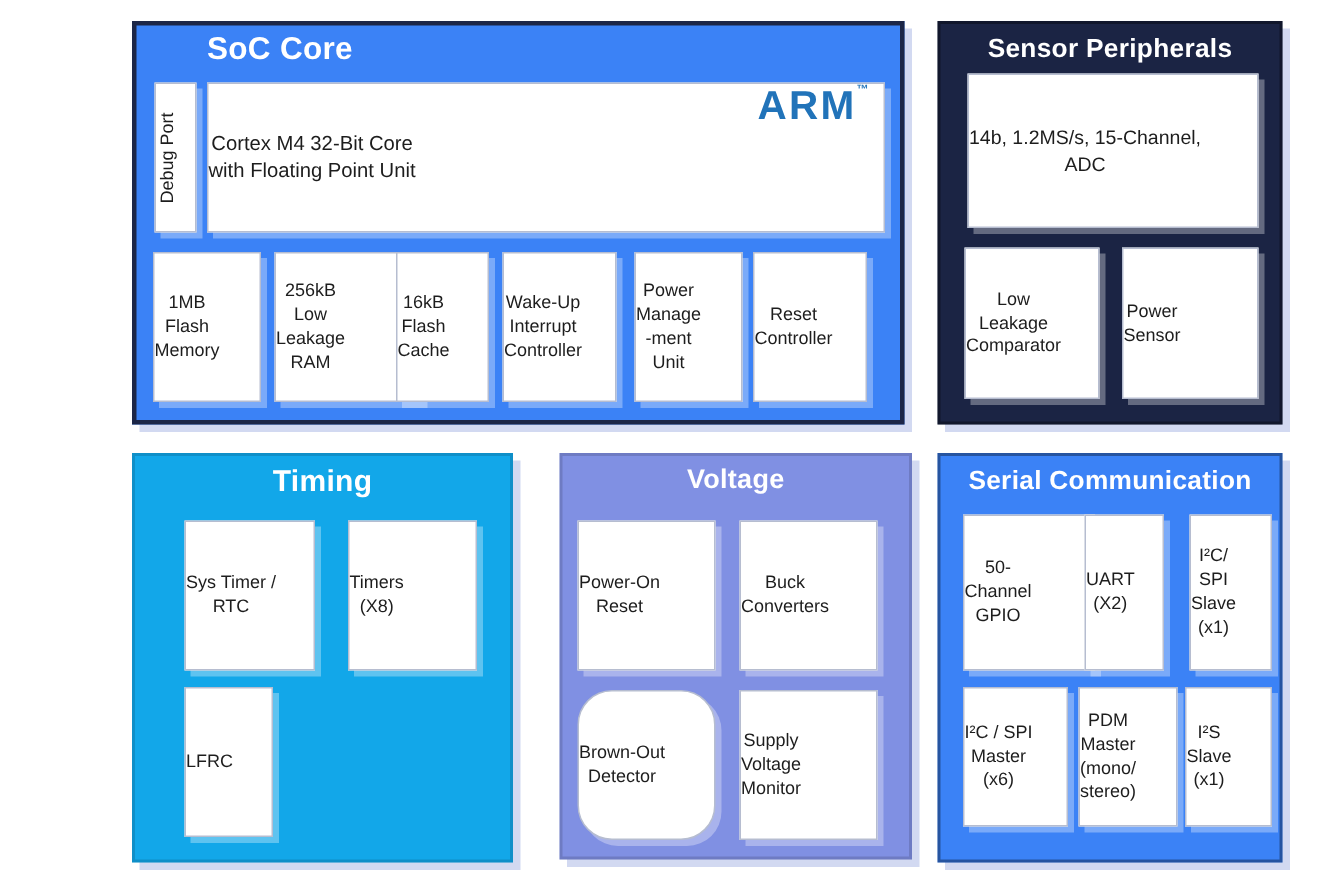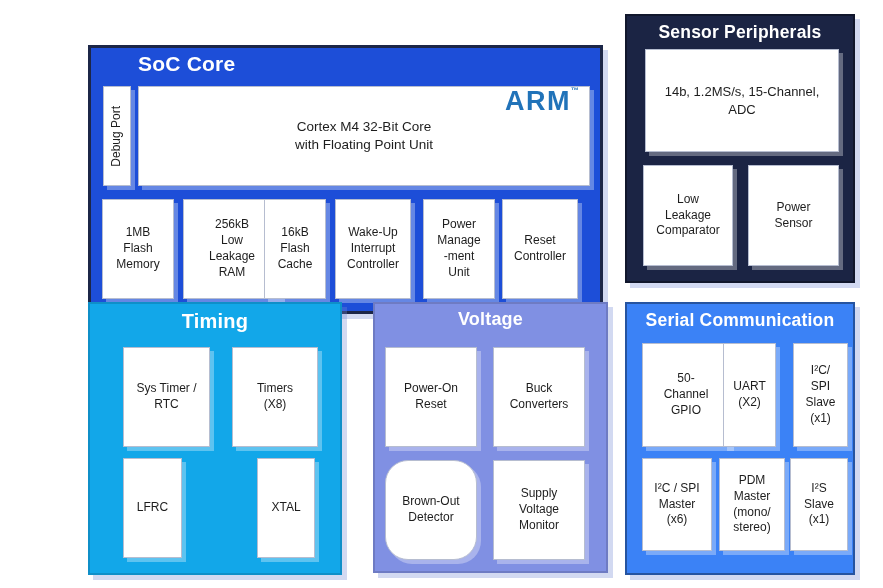--- a/index.html
+++ b/index.html
@@ -4,37 +4,37 @@
 <style>
   html, body { margin: 0; padding: 0; background: #ffffff; }
   .canvas {
     position: relative; width: 883px; height: 588px;
     background: #ffffff; overflow: hidden;
     font-family: "Liberation Sans", sans-serif;
   }
   .block { position: absolute; box-sizing: border-box; box-shadow: 5px 5px 0 rgba(116,136,210,0.32); }
   .block h2 { margin: 0; position: absolute; width: 100%; color: #ffffff; font-weight: 700; letter-spacing: .2px; }
 
-  .block-soc    { left: 88px;  top: 14px;  width: 515px; height: 269px; background: #1d4ed8; border: 3px solid #1c2647; margin-top: 31px; }
+  .block-soc    { left: 88px;  top: 14px;  width: 515px; height: 269px; background: #3b82f6; border: 3px solid #1c2647; }
   .block-sensor { left: 625px; top: 14px;  width: 230px; height: 269px; background: #1b2444; border: 2px solid rgba(0,0,0,0.35); }
   .block-timing { left: 88px;  top: 302px; width: 254px; height: 273px; background: #12a7e9; border: 2px solid rgba(0,0,0,0.14); }
   .block-volt   { left: 373px; top: 302px; width: 235px; height: 271px; background: #8090e3; border: 2px solid rgba(0,0,0,0.14); }
   .block-serial { left: 625px; top: 302px; width: 230px; height: 273px; background: #3b82f6; border: 2px solid rgba(0,0,0,0.35); }
 
   .block-soc h2    { left: 47px; top: 4px;  width: auto; font-size: 21px; }
   .block-sensor h2 { top: 6px;  text-align: center; font-size: 17.5px; }
   .block-timing h2 { top: 6px;  text-align: center; font-size: 20px; }
   .block-volt h2   { top: 5px;  text-align: center; font-size: 18px; }
   .block-serial h2 { top: 6px;  text-align: center; font-size: 17.5px; }
 
   .box {
     position: absolute; box-sizing: border-box;
     background: #ffffff; border: 1px solid #b6bdd0;
     box-shadow: 4px 4px 0 rgba(255,255,255,0.32);
-    display: flex; align-items: center; justify-content: center;
+    display: flex; align-items: center; justify-content: flex-start;
     text-align: center; color: #1d1d1d;
     font-size: 12px; line-height: 1.32; white-space: pre-line;
   }
 
   
   .debug-port { left: 12px; top: 38px; width: 28px; height: 100px; }
   .debug-port .vtext { writing-mode: vertical-rl; transform: rotate(180deg); font-size: 12px; white-space: nowrap; }
   .cortex { left: 47px; top: 38px; width: 452px; height: 100px; font-size: 13.5px; }
   .arm-logo {
     position: absolute; top: 0px; right: 10px;
@@ -123,21 +123,20 @@
 Sensor</div>
   </section>
 
   <section class="block block-timing">
     <h2>Timing</h2>
     <div class="box tim-1">Sys Timer /
 RTC</div>
     <div class="box tim-2">Timers
 (X8)</div>
     <div class="box tim-3">LFRC</div>
-    <div class="box tim-5">XTAL</div>
   </section>
 
   <section class="block block-volt">
     <h2>Voltage</h2>
     <div class="box vol-1">Power-On
 Reset</div>
     <div class="box vol-2">Buck
 Converters</div>
     <div class="box vol-3">Brown-Out
 Detector</div>

